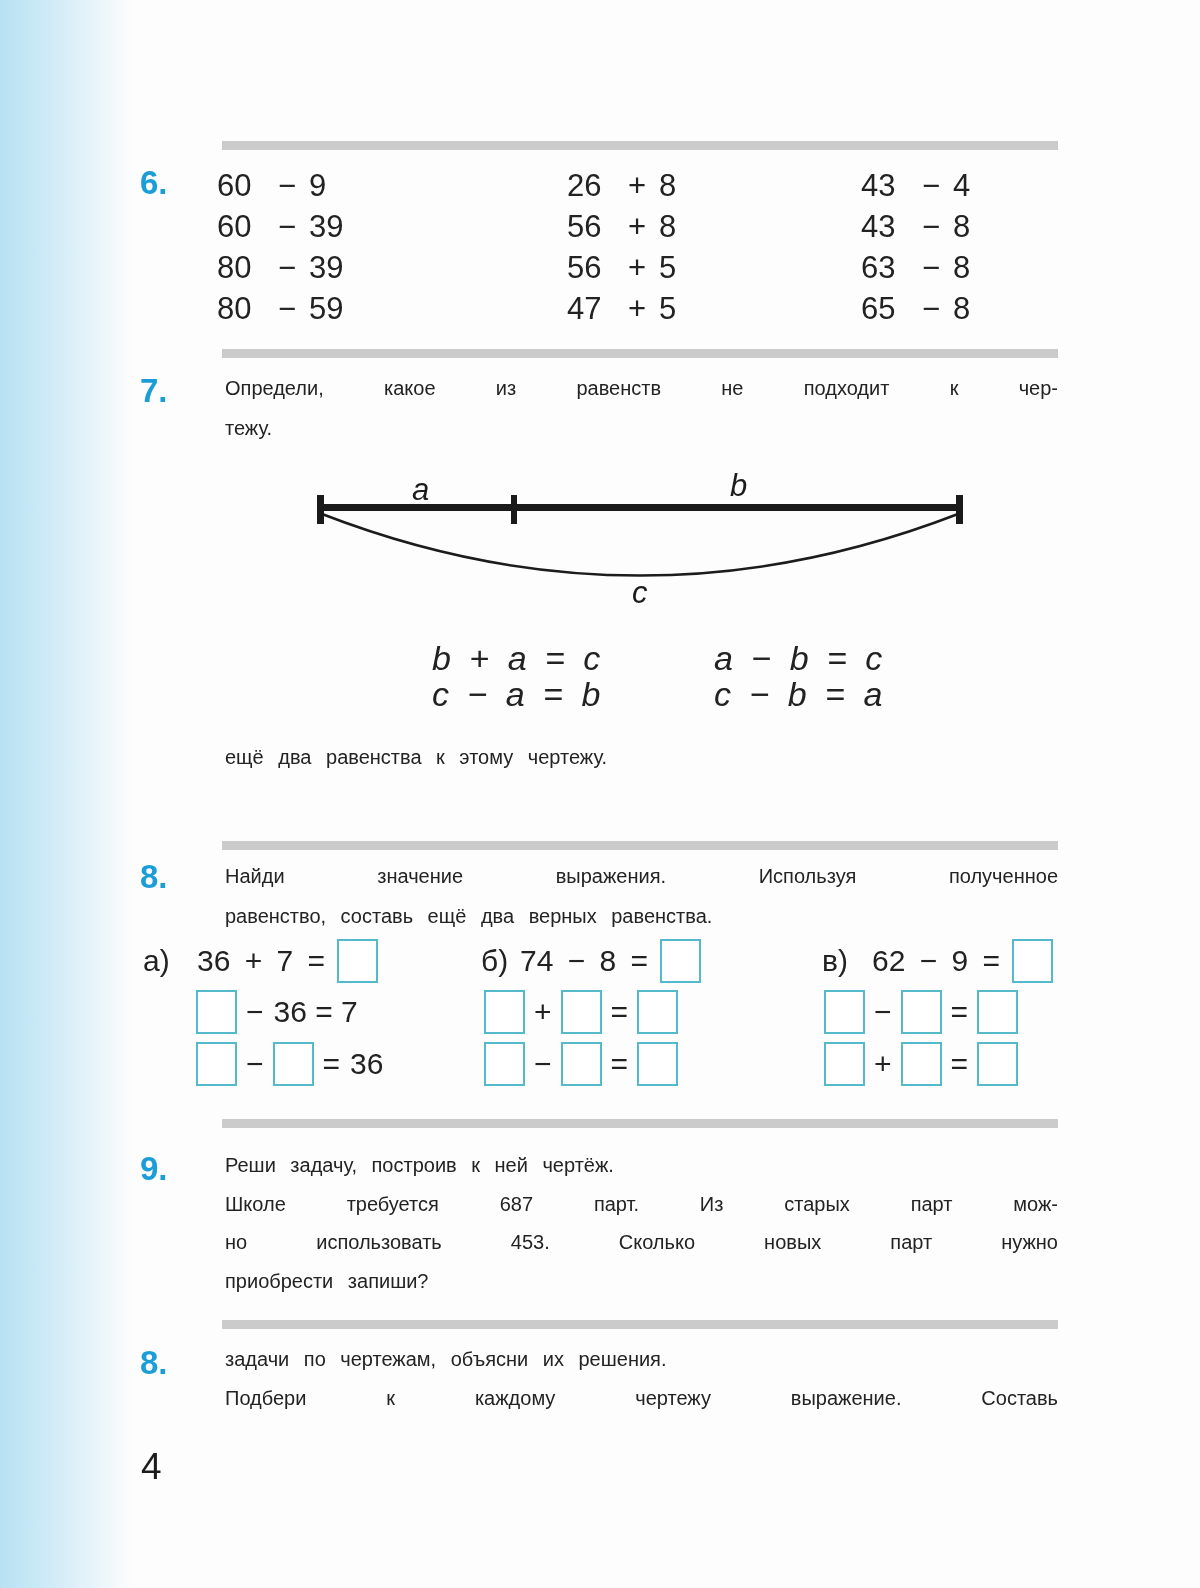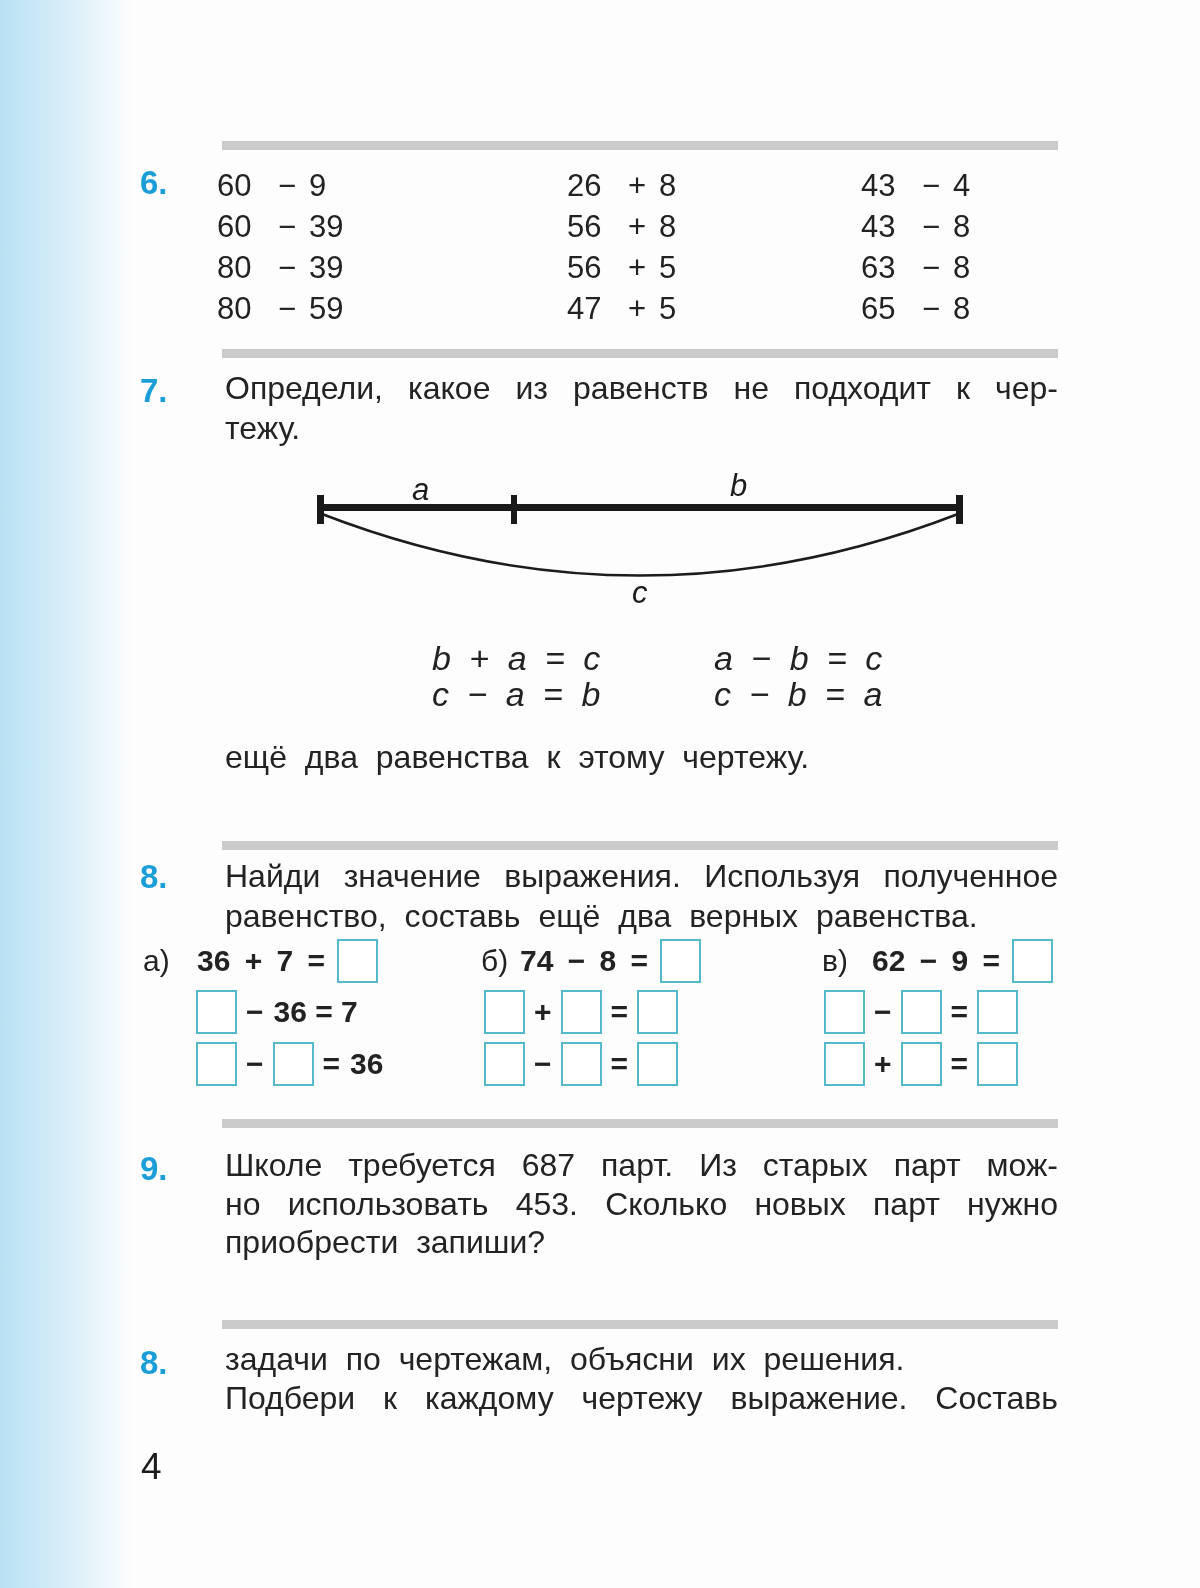--- a/index.html
+++ b/index.html
@@ -15,21 +15,21 @@
   }
   .bar{
     position:absolute;left:222px;width:836px;height:9px;background:#cbcbcb;
   }
   #bar1{top:141px}#bar2{top:349px}#bar3{top:841px}#bar4{top:1119px}#bar5{top:1320px}
   .exnum{
     position:absolute;left:140px;color:#1b9ed8;font-weight:bold;font-size:33px;line-height:1;
   }
   #num6{top:166px}#num7{top:374px}#num8{top:860px}#num9{top:1152px}#num10{top:1346px}
   .textblock{
-    position:absolute;left:225px;width:833px;font-size:32px;line-height:40px;
+    position:absolute;left:225px;width:833px;font-size:20px;line-height:40px;
     word-spacing:9px;color:#232323;
   }
   #ex7-text{top:368px}
   #ex7-followup{top:738px;line-height:39px}
   #ex8-text{top:856px}
   #ex9-text{top:1146px;line-height:38.5px}
   #ex10-text{top:1340px;line-height:39px}
   .tline{display:block;}
   .tline.just{text-align:justify;text-align-last:justify;text-justify:inter-word;}
   
@@ -48,21 +48,21 @@
   .pl0{left:143px}.pl1{left:481px}.pl2{left:822px}
   .part-first{position:absolute;top:936px;font-size:30px;line-height:50px;word-spacing:6px;white-space:nowrap;}
   .pr0{left:192px}.pr1{left:515px}.pr2{left:867px}
   .part-rows{position:absolute;top:986px;font-size:30px;white-space:nowrap;}
   .prr0{left:192px}.prr1{left:480px}.prr2{left:820px}
   .part-row{height:52px;line-height:52px;}
   .abox{
     display:inline-block;width:37px;height:40px;background:#fff;
     border:2.5px solid #54b9cb;vertical-align:middle;margin:0 4px 4px 4px;
   }
-  .tok{margin:4px 5px;font-weight:bold;}
+  .tok{margin:4px 5px;}
   .part-first .abox{margin-left:7px;}
   #page-num{
     position:absolute;left:141px;top:1446px;font-size:37px;color:#1c1c1c;
   }
 </style>
 </head>
 <body>
 
 <div class="edge-gradient"></div>
 
@@ -195,20 +195,21 @@
     </div>
     <span class="part-label pl2">в)</span>
     <div class="part-first pr2"><span class="tok">62 − 9 =</span><span class="abox"></span></div>
     <div class="part-rows prr2">
       <div class="part-row"><span class="abox"></span><span class="tok">−</span><span class="abox"></span><span class="tok">=</span><span class="abox"></span></div>
       <div class="part-row"><span class="abox"></span><span class="tok">+</span><span class="abox"></span><span class="tok">=</span><span class="abox"></span></div>
     </div>
   </div>
 
 <div id="ex9-text" class="textblock">
+    <span class="tline">Реши задачу, построив к ней чертёж.</span>
     <span class="tline just">Школе требуется 687 парт. Из старых парт мож-</span>
     <span class="tline just">но использовать 453. Сколько новых парт нужно</span>
     <span class="tline">приобрести запиши?</span>
   </div>
 
 <div id="ex10-text" class="textblock">
     <span class="tline">задачи по чертежам, объясни их решения.</span>
     <span class="tline just">Подбери к каждому чертежу выражение. Составь</span>
   </div>
 

